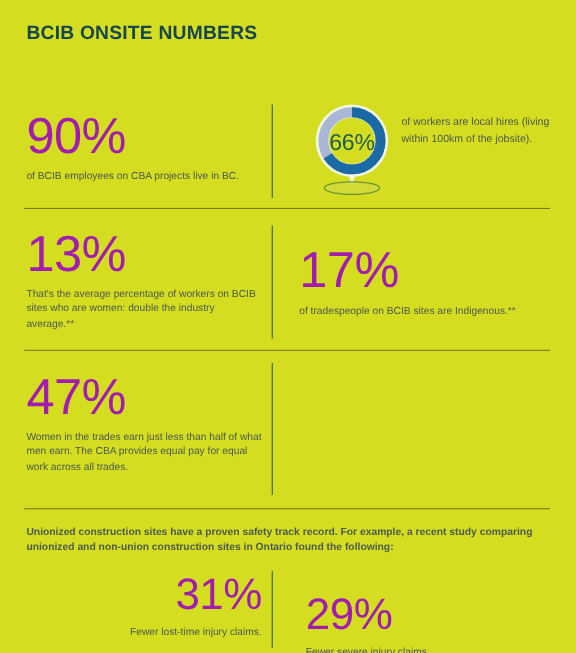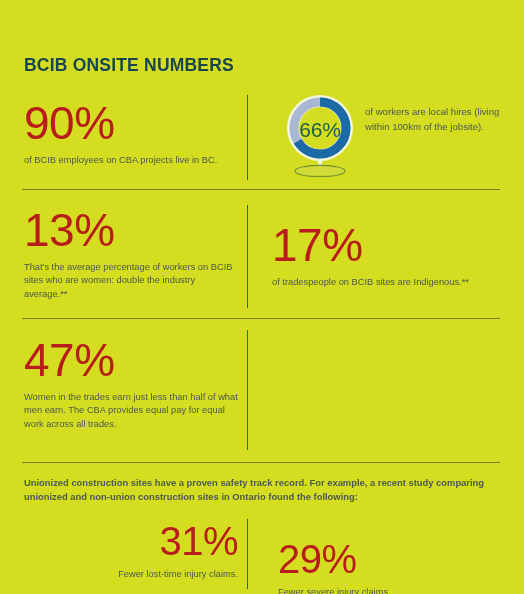--- a/index.html
+++ b/index.html
@@ -26,21 +26,20 @@
   
   .title {
     position: absolute;
     left: 24px;
     top: 19px;
     font-size: 17.5px;
     font-weight: bold;
     letter-spacing: 0.2px;
     color: #17464f;
     white-space: nowrap;
-    margin-top: 36px;
   }
 
   
   .hrule {
     position: absolute;
     left: 22px;
     width: 478px;
     height: 1px;
     background: #6b6a11;
     opacity: 0.85;
@@ -60,21 +59,21 @@
   .vrule.v3 { left: 247px; top: 330px; height: 120px; }
   .vrule.v4 { left: 247px; top: 519px; height: 70px; }
 
   
   .stat { position: absolute; }
 
   .bignum {
     font-size: 46px;
     font-weight: 300;
     line-height: 1.0;
-    color: #b91c1c;
+    color: #a21caf;
     letter-spacing: -0.5px;
   }
 
   .caption {
     font-size: 9.3px;
     line-height: 1.45;
     color: #4c5a4f;
     margin-top: 8px;
   }
 

